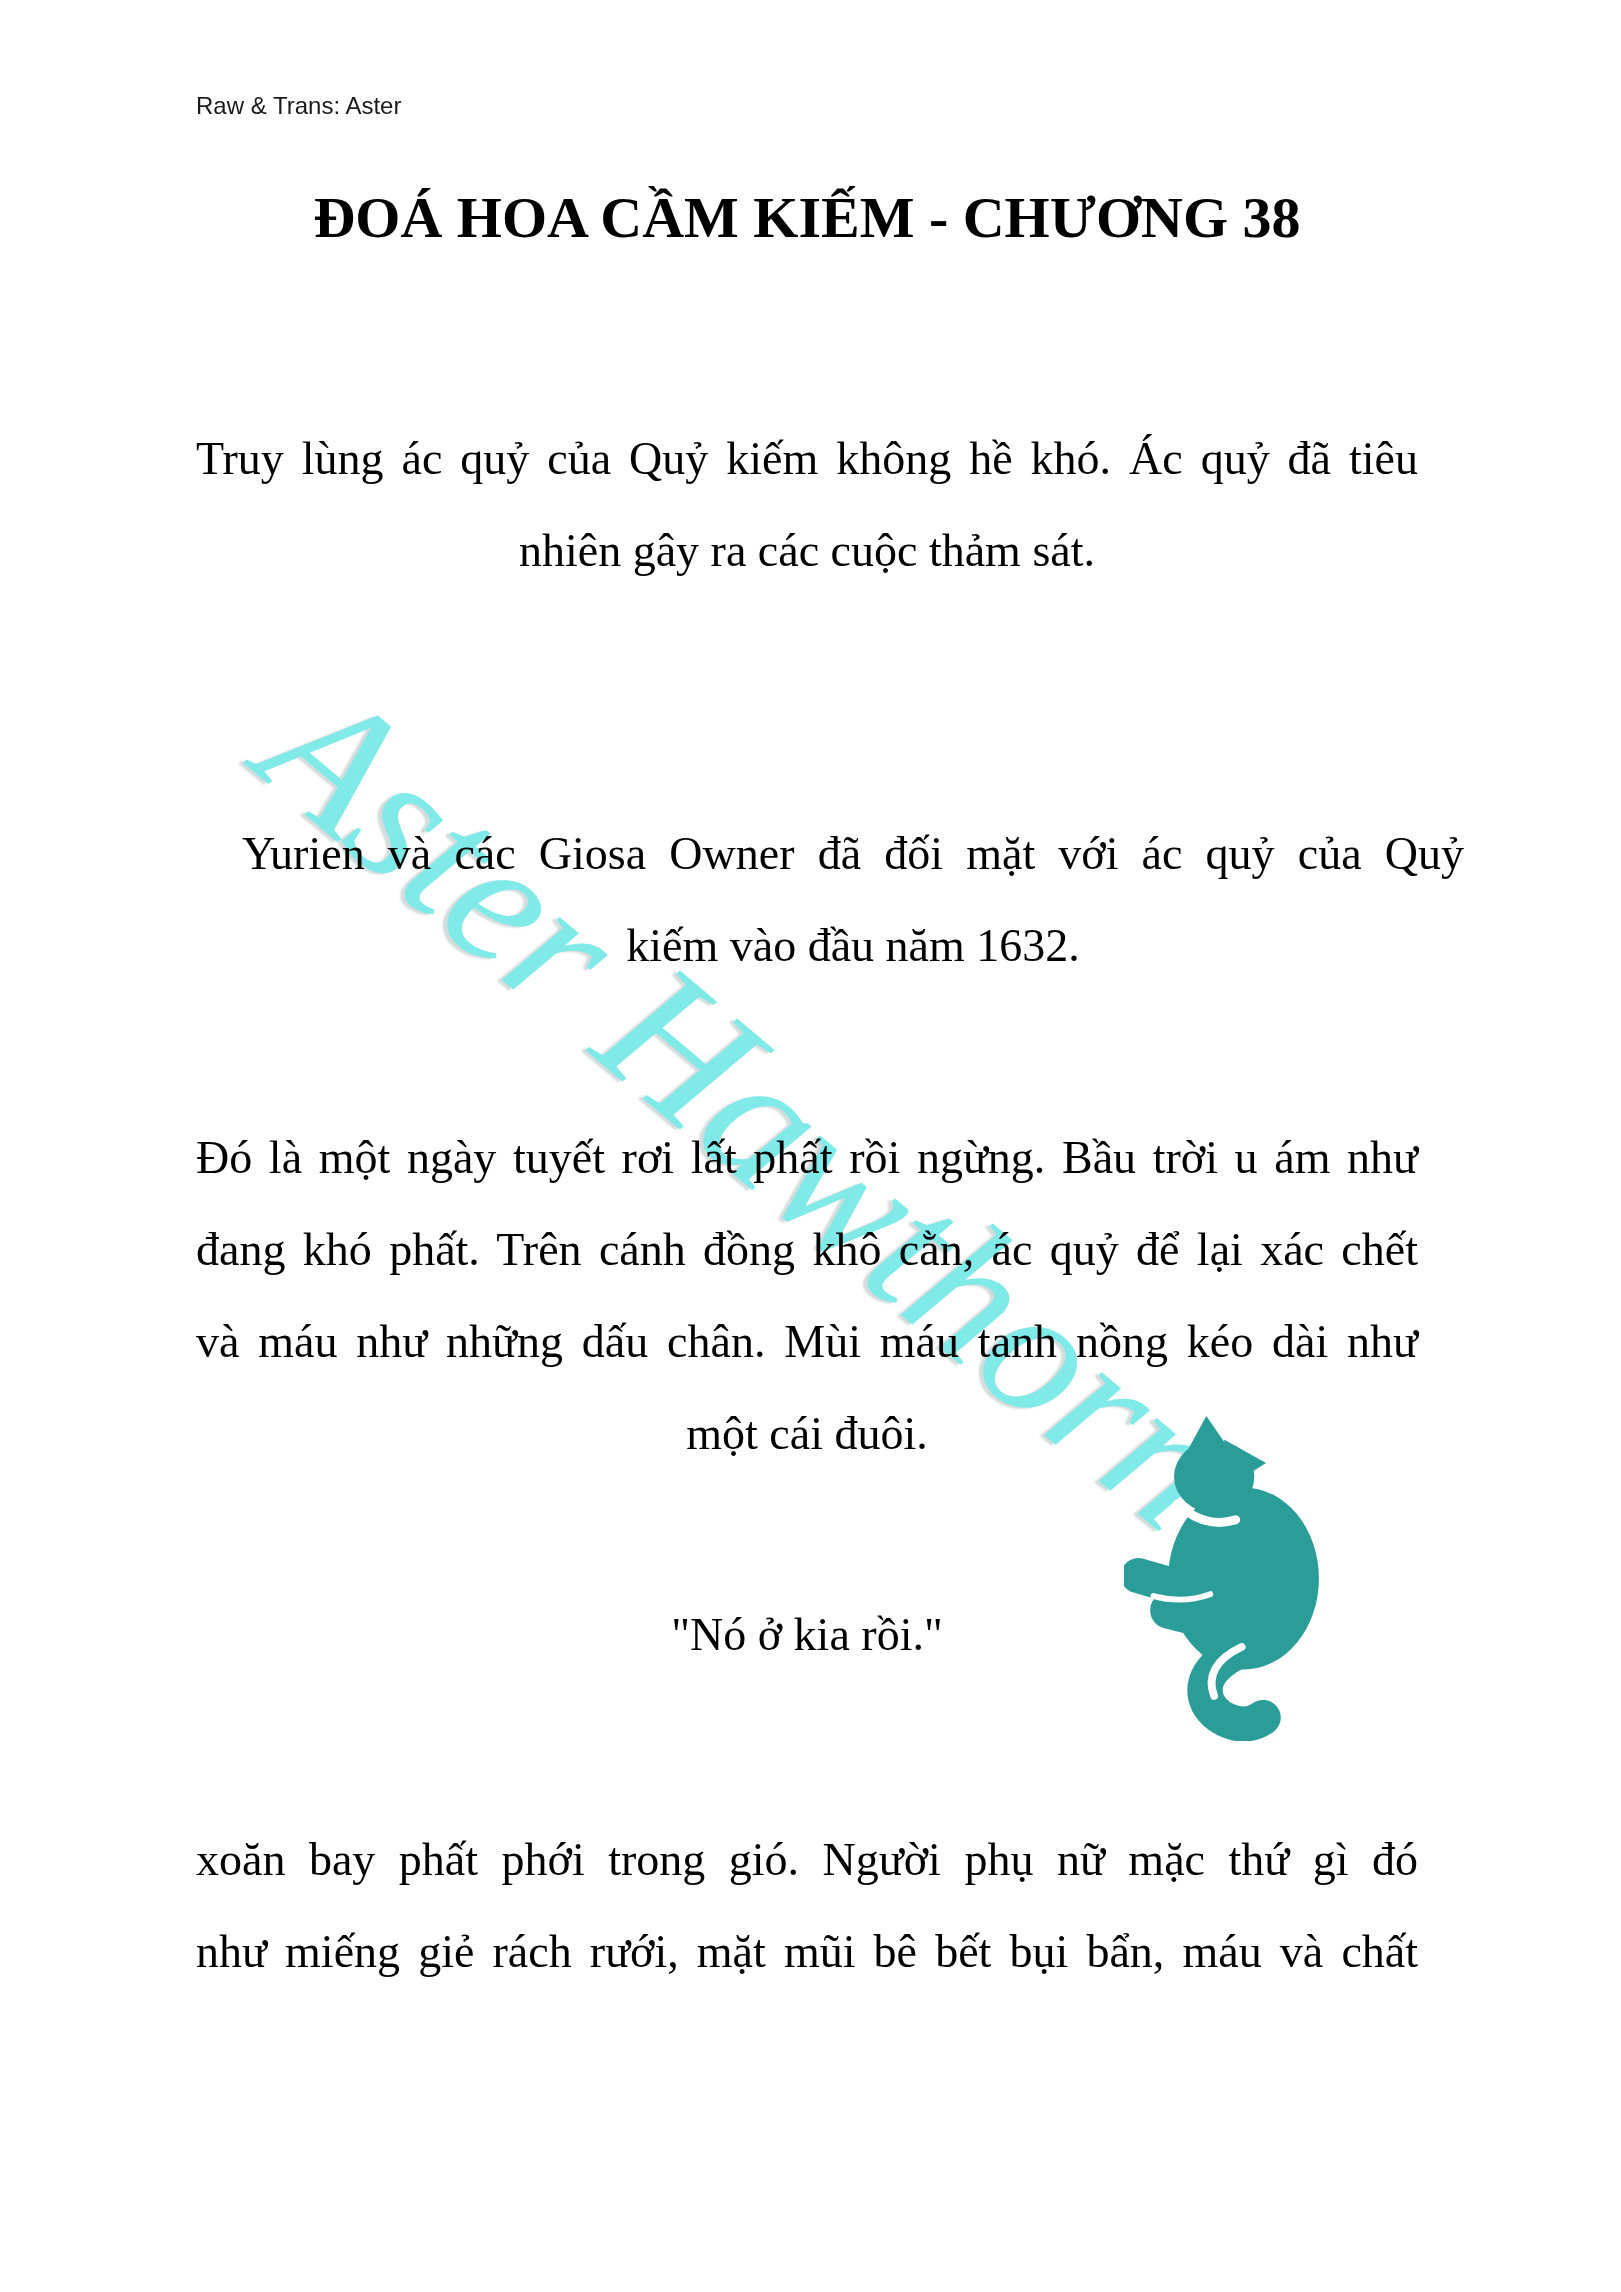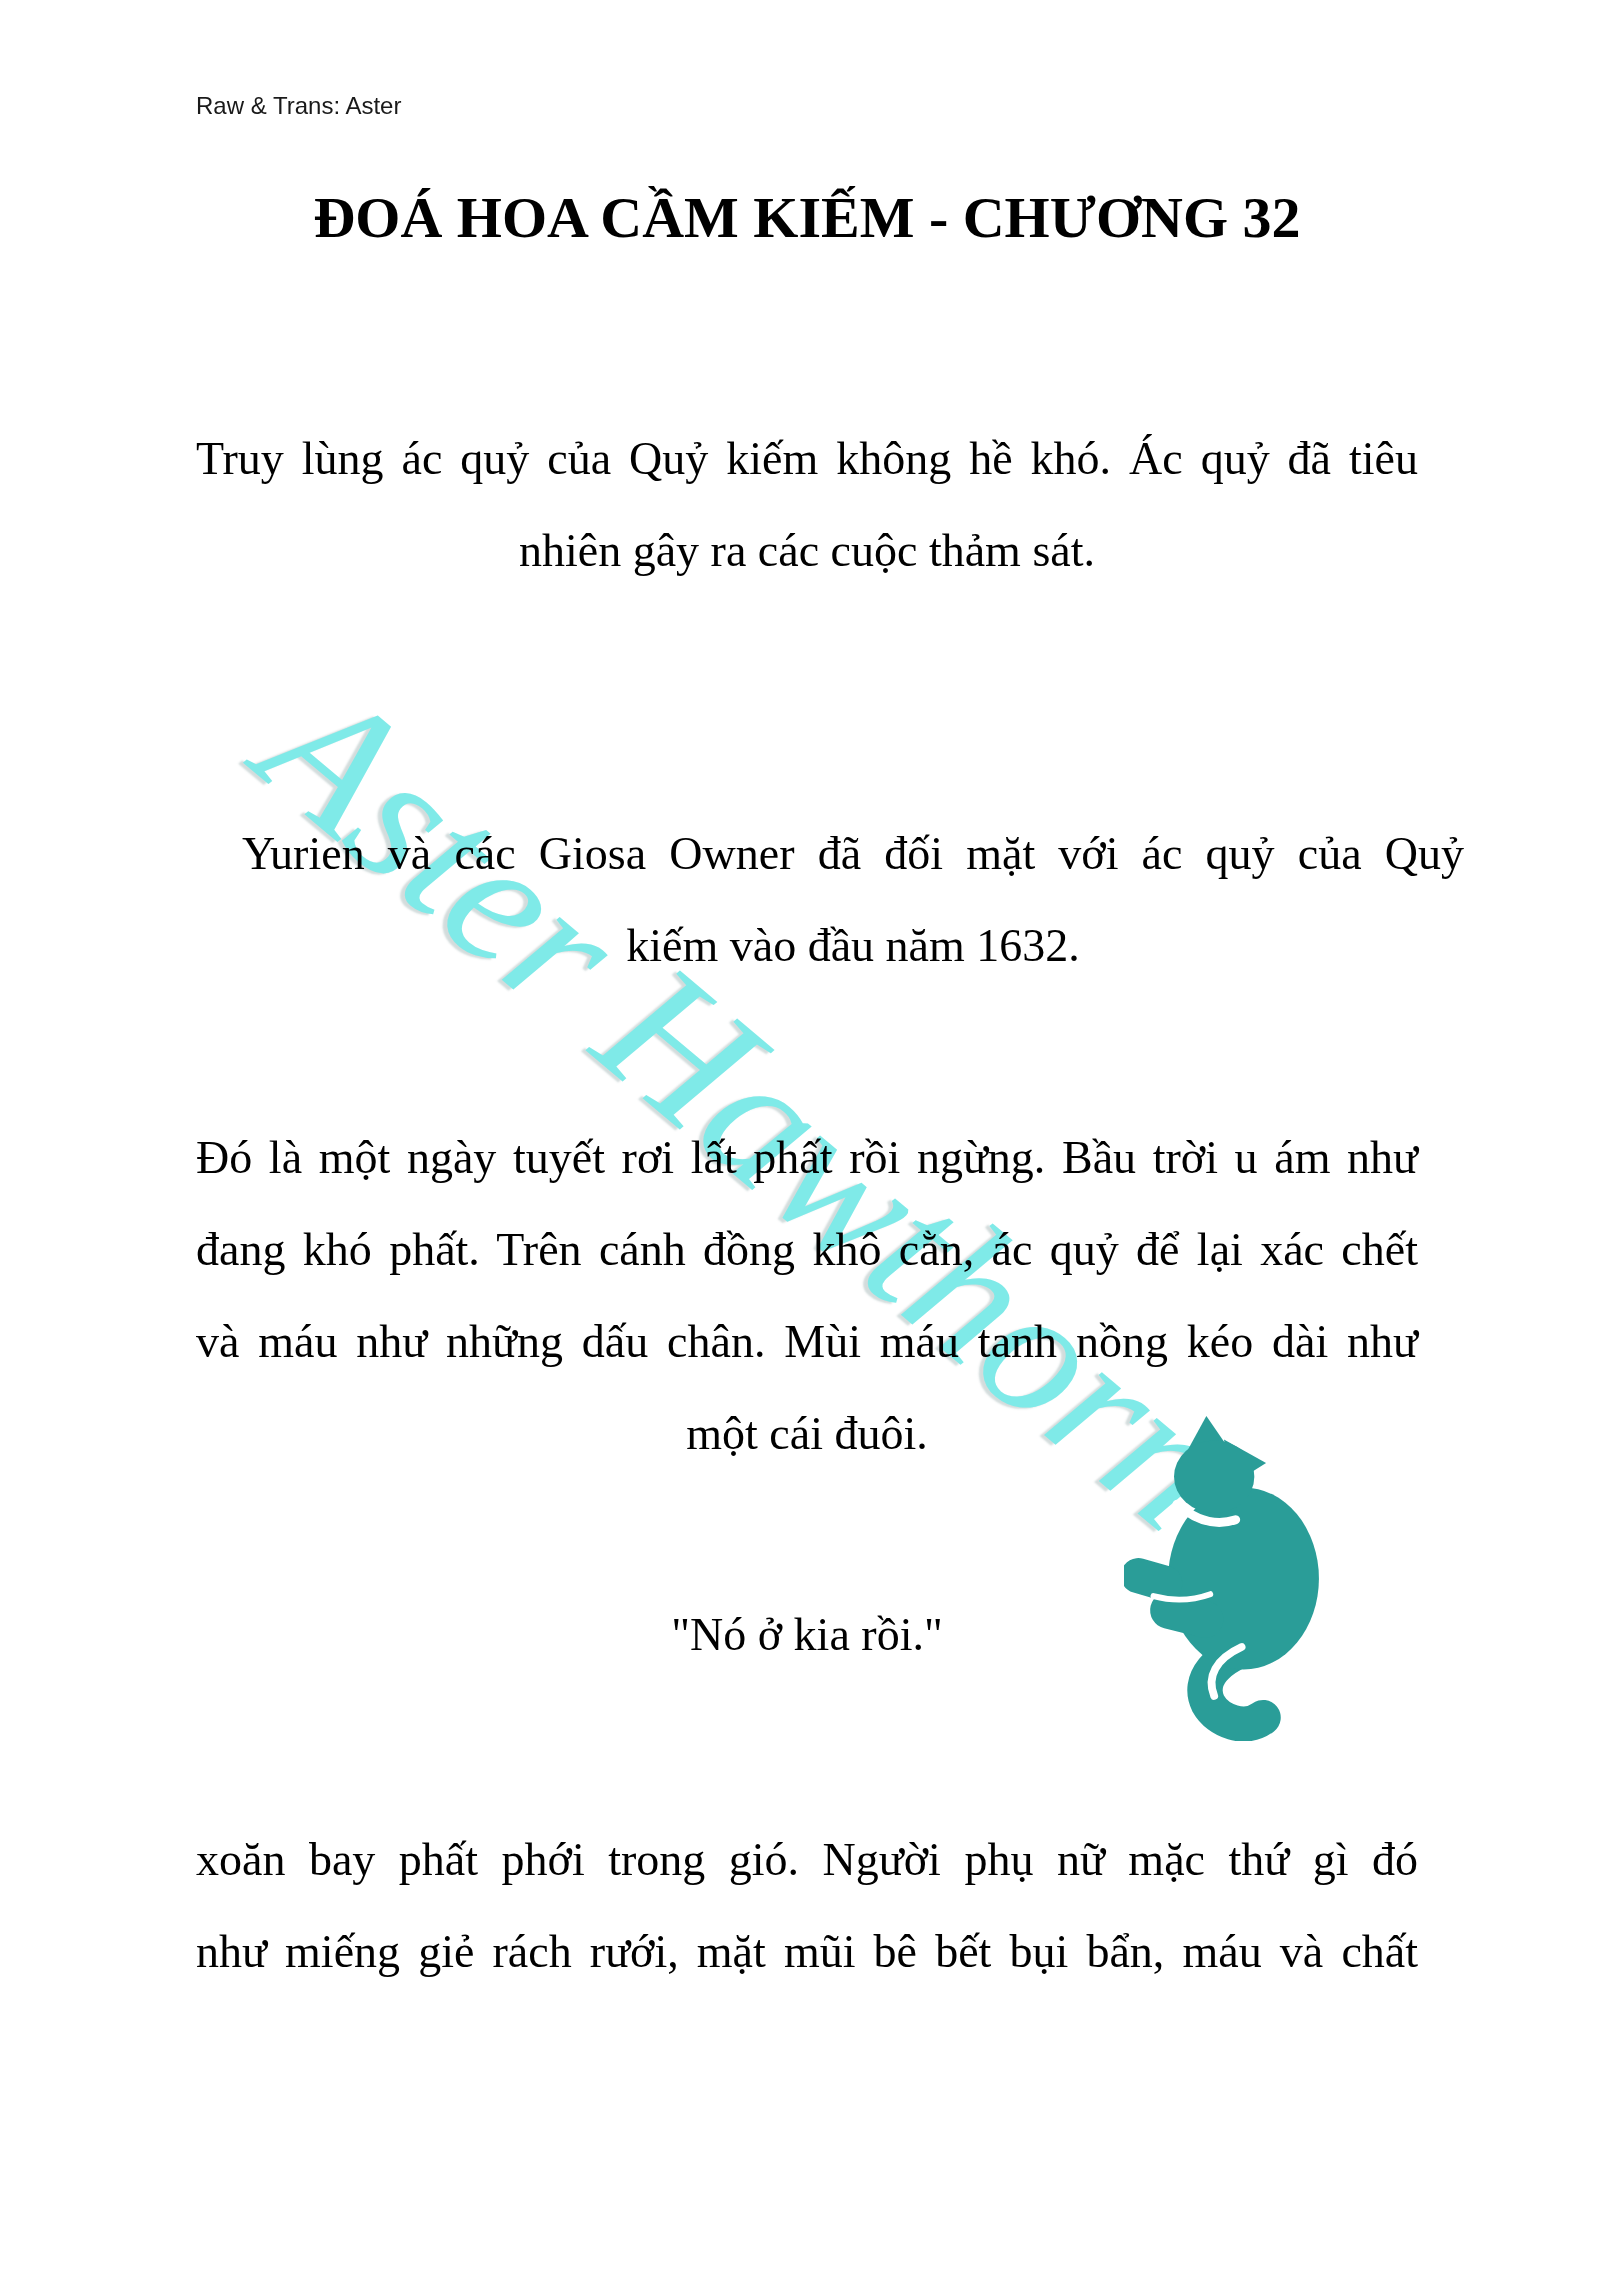--- a/index.html
+++ b/index.html
@@ -86,21 +86,21 @@
 </style>
 </head>
 <body>
 
 <div class="page">
 
   <div class="watermark">Aster Hawthorn</div>
 
   <div class="credit">Raw &amp; Trans: Aster</div>
 
-  <h1 class="title">ĐOÁ HOA CẦM KIẾM - CHƯƠNG 32</h1>
+  <h1 class="title">ĐOÁ HOA CẦM KIẾM - CHƯƠNG 38</h1>
 
   <div id="paragraphs">
       <div class="paragraph" style="top: 413px;">
         <div class="line fill">Truy lùng ác quỷ của Quỷ kiếm không hề khó. Ác quỷ đã tiêu</div>
         <div class="line">nhiên gây ra các cuộc thảm sát.</div>
       </div>
       <div class="paragraph" style="top: 808px; margin-left: 46px;">
         <div class="line fill">Yurien và các Giosa Owner đã đối mặt với ác quỷ của Quỷ</div>
         <div class="line">kiếm vào đầu năm 1632.</div>
       </div>

